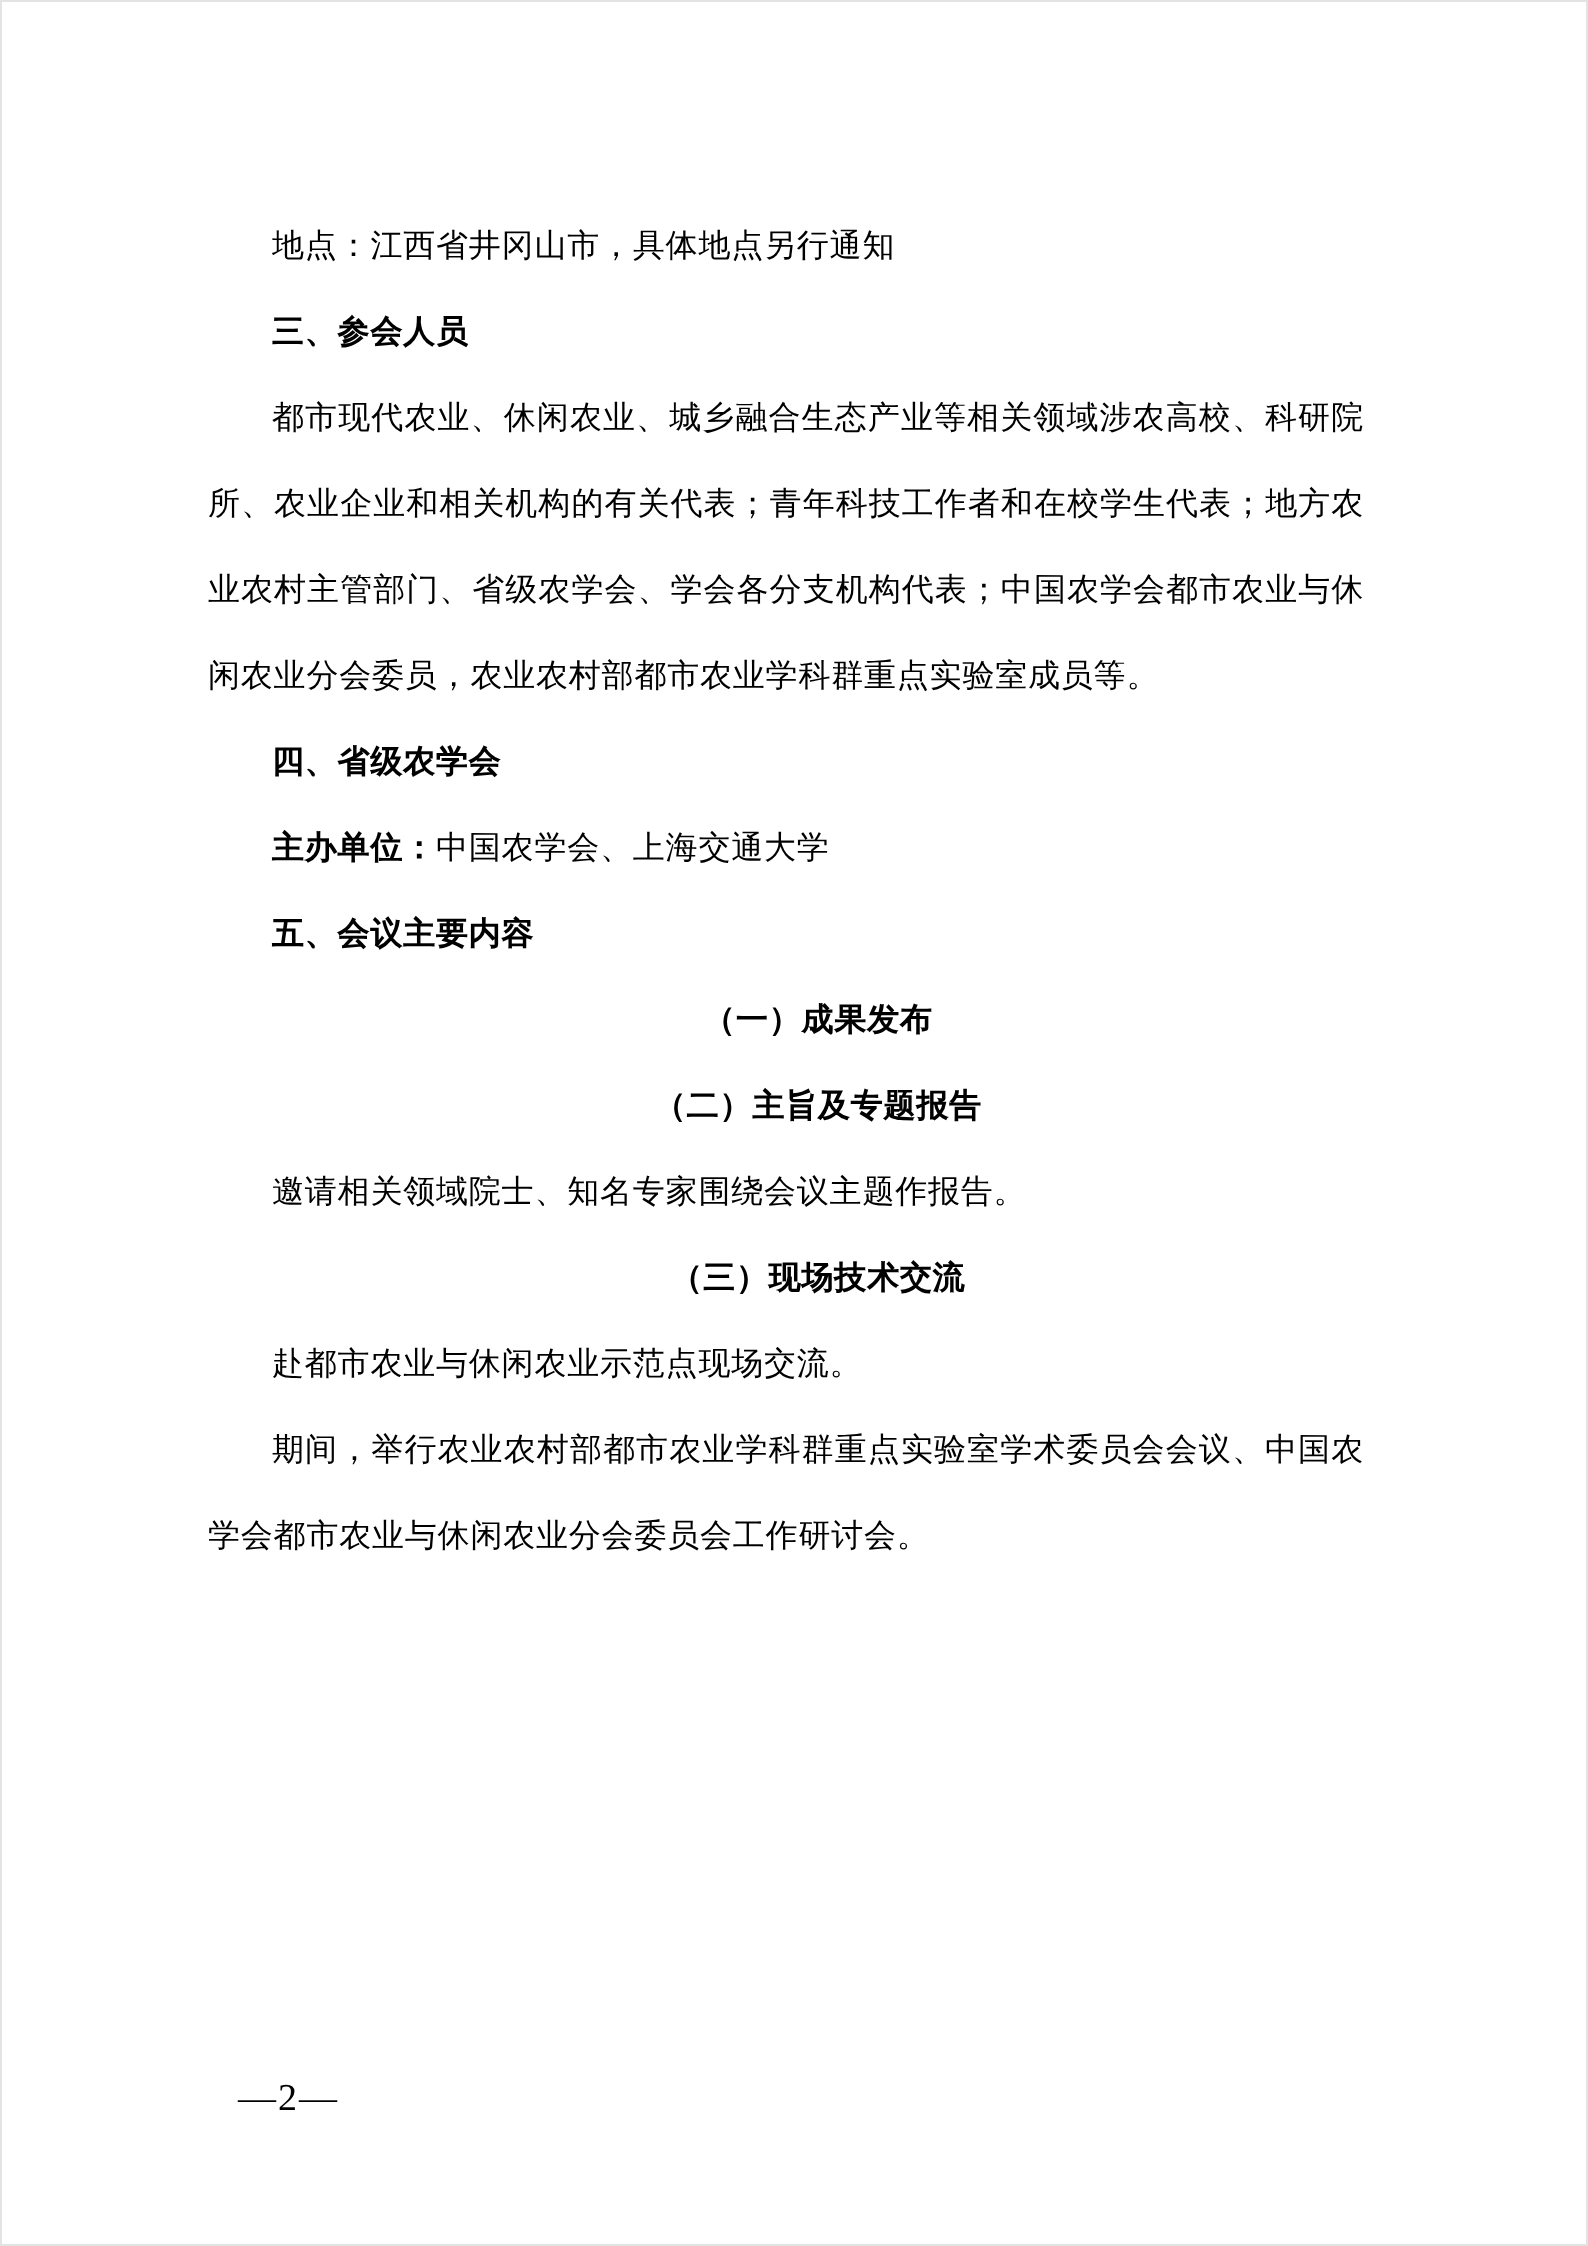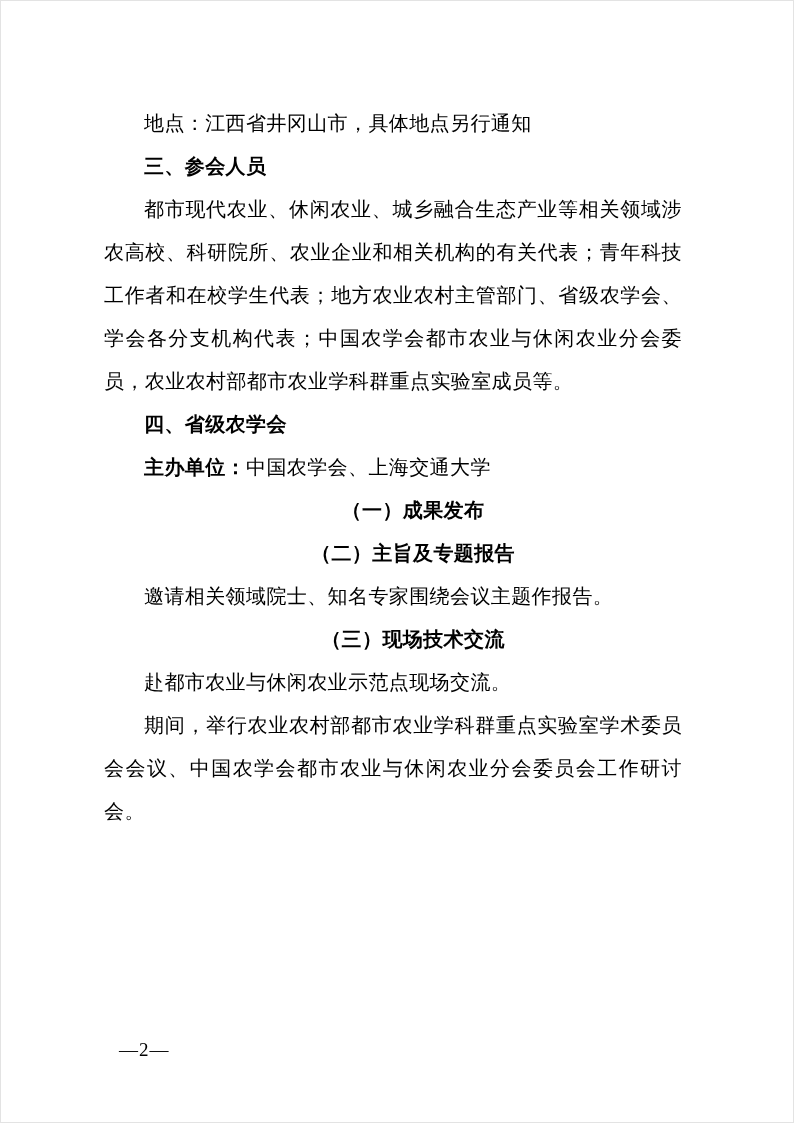--- a/index.html
+++ b/index.html
@@ -20,21 +20,21 @@
   }
   .content {
     position: absolute;
     left: 103px;
     top: 101px;
     width: 578px;
   }
   .blk {
     margin: 0;
     padding: 0;
-    font-size: 20px;
+    font-size: 16px;
     line-height: 43px;
     text-indent: 2em;
     letter-spacing: 0.4px;
   }
   .body-par {
     font-family: "Liberation Serif", "DejaVu Serif", serif;
     font-weight: normal;
     text-align: justify;
   }
   .section-heading {
@@ -74,20 +74,21 @@
 
     <p class="blk section-heading">三、参会人员</p>
 
     <p class="blk body-par">都市现代农业、休闲农业、城乡融合生态产业等相关领域涉农高校、科研院所、农业企业和相关机构的有关代表；青年科技工作者和在校学生代表；地方农业农村主管部门、省级农学会、学会各分支机构代表；中国农学会都市农业与休闲农业分会委员，农业农村部都市农业学科群重点实验室成员等。</p>
 
     <p class="blk section-heading">四、省级农学会</p>
 
     <p class="blk labeled-par"><span class="lead-label">主办单位：</span><span>中国农学会、上海交通大学</span></p>
 
 
+    <p class="blk section-heading">五、会议主要内容</p>
 
     <p class="blk sub-heading">（一）成果发布</p>
 
 
     <p class="blk sub-heading">（二）主旨及专题报告</p>
 
     <p class="blk body-par">邀请相关领域院士、知名专家围绕会议主题作报告。</p>
 
     <p class="blk sub-heading">（三）现场技术交流</p>
 

